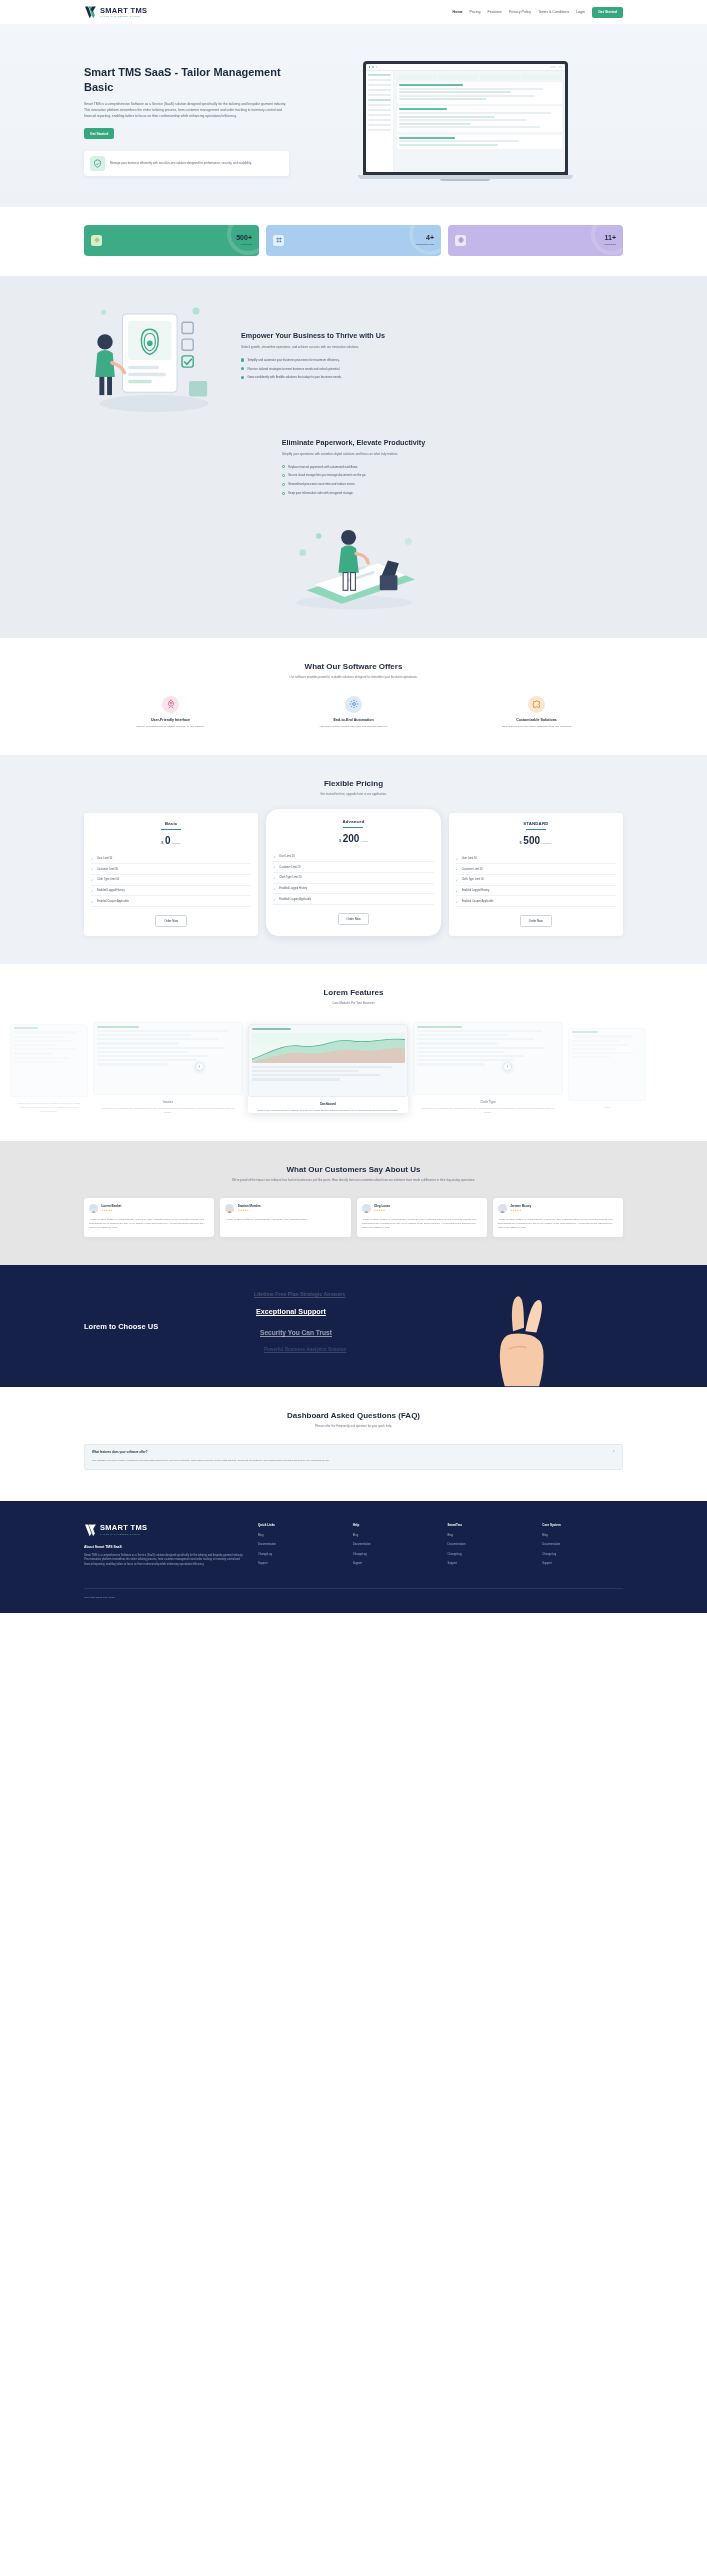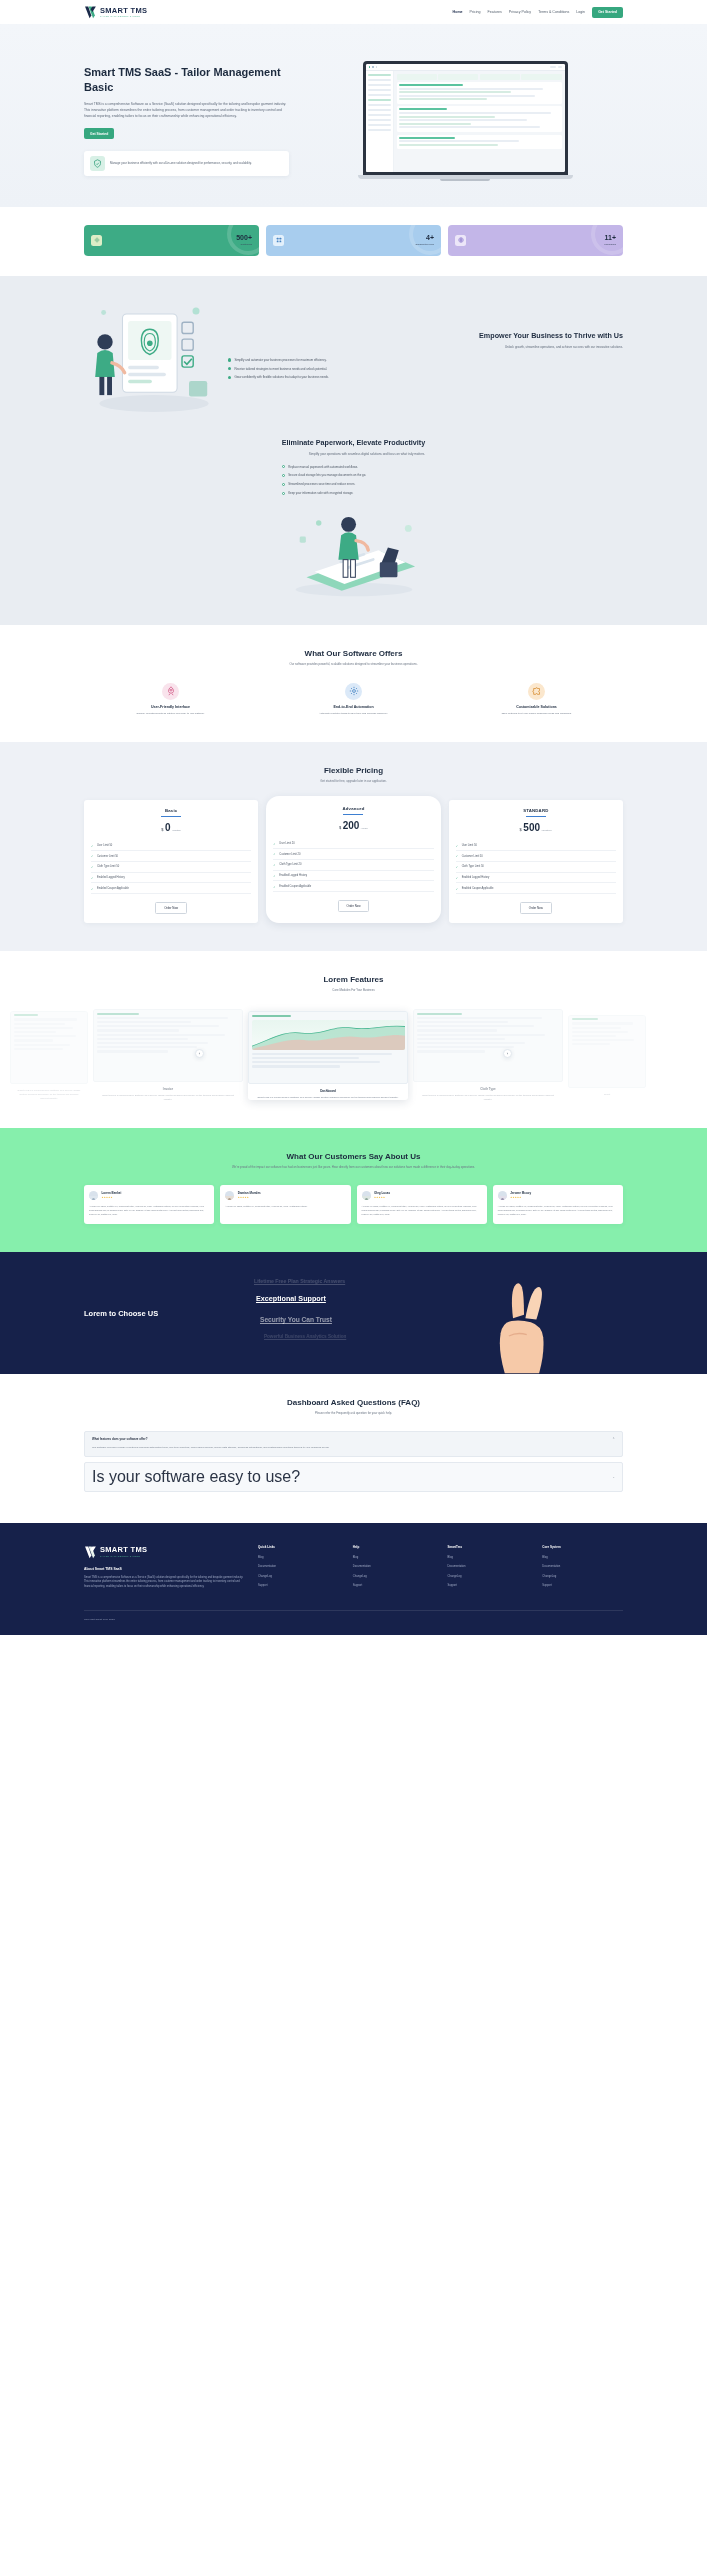--- a/index.html
+++ b/index.html
@@ -100,21 +100,21 @@
   }
   .stat.s1 .stat-ico { background:#ddeec7; }
   .stat.s2 .stat-ico { background:#e3f0fb; }
   .stat.s3 .stat-ico { background:#ece6f8; }
   .stat-txt { text-align: right; position:relative; z-index:2; }
   .stat-num { font-size: 7px; font-weight: 700; color: #1d2b3f; line-height: 1; }
   .stat-lbl { font-size: 2.4px; color: #39485c; margin-top: 2px; }
 
   
   .feat-band { background: #e9edf2; padding: 22px 84px 26px; }
-  .feat-row { display: flex; align-items: center; gap: 4px; text-align: right; }
+  .feat-row { display: flex; align-items: center; gap: 17px; }
   .feat-art { width: 140px; height: 120px; flex: 0 0 auto; position: relative; }
   .feat-copy { flex: 1; }
   .feat-h { font-size: 7.2px; font-weight: 700; color: #1d2b3f; line-height: 1.35; }
   .feat-p { font-size: 3px; line-height: 1.8; color: #5f6a79; margin-top: 5px; }
   .feat-list { margin-top: 7px; list-style: none; }
   .feat-list li {
     font-size: 2.9px; color: #4d5765; display: flex; gap: 3px;
     align-items: flex-start; margin-bottom: 4.5px; line-height: 1.5;
   }
   .tick {
@@ -183,21 +183,21 @@
   .car-btn {
     position: absolute; top: 40px; width: 9px; height: 9px; border-radius: 50%;
     background: #fff; border: .7px solid #e2e8ee; color: #4a5565;
     display: flex; align-items: center; justify-content: center; font-size: 4px;
     cursor: pointer; box-shadow: 0 1px 4px rgba(30,50,80,.1); z-index: 3;
   }
   .car-btn.prev { left: 195px; }
   .car-btn.next { right: 195px; }
 
   
-  .testi { background: #86efac; padding: 24px 84px 28px; text-align: center; }
+  .testi { background: #e5e5e5; padding: 24px 84px 28px; text-align: center; }
   .testi-grid { display: flex; gap: 6px; margin-top: 15px; }
   .tcard { flex: 1; background: #fff; border-radius: 3px; padding: 6px 5px 8px; box-shadow: 0 1px 5px rgba(40,60,90,.06); text-align: left; }
   .thead { display: flex; gap: 3.5px; align-items: center; }
   .tavatar { width: 9px; height: 9px; border-radius: 50%; background: #d9e2ec; flex: 0 0 auto; overflow: hidden; }
   .tname { font-size: 3px; font-weight: 700; color: #1d2b3f; }
   .tstars { font-size: 2.2px; color: #f0b429; letter-spacing: .3px; margin-top: 1px; }
   .tbody { font-size: 2.2px; color: #79828f; line-height: 1.85; margin-top: 4px; }
 
   
   .reason { background: #16214a; padding: 22px 84px; display: flex; align-items: center; min-height: 90px; position: relative; overflow: hidden; }
@@ -770,24 +770,20 @@
     <div class="sec-h">Dashboard Asked Questions (FAQ)</div>
     <div class="sec-sub">Please refer the Frequently ask question for your quick help.</div>
     <div class="faq-list">
       <div class="faq-item open">
         <div class="faq-q">
           <span>What features does your software offer?</span>
           <span class="chev">⌃</span>
         </div>
         <div class="faq-a">Our software provides a range of features including automation tools, real-time analytics, cloud-based access, secure data storage, seamless integrations, and customizable solutions tailored to your business needs.</div>
       </div>
-      <div class="faq-item">
-        <span>Is your software easy to use?</span>
-        <span class="chev">⌄</span>
-      </div>
     </div>
   </div>
 
   <div class="footer">
     <div class="f-grid">
       <div class="f-about">
         <div class="f-logo">
           <svg class="logo-mark" viewBox="0 0 40 40">
             <path d="M3 4 L12 4 L21 30 L16 38 Z" fill="#ffffff"></path>
             <path d="M13 4 L22 4 L31 30 L26 38 Z" fill="#e8f3ee"></path>

